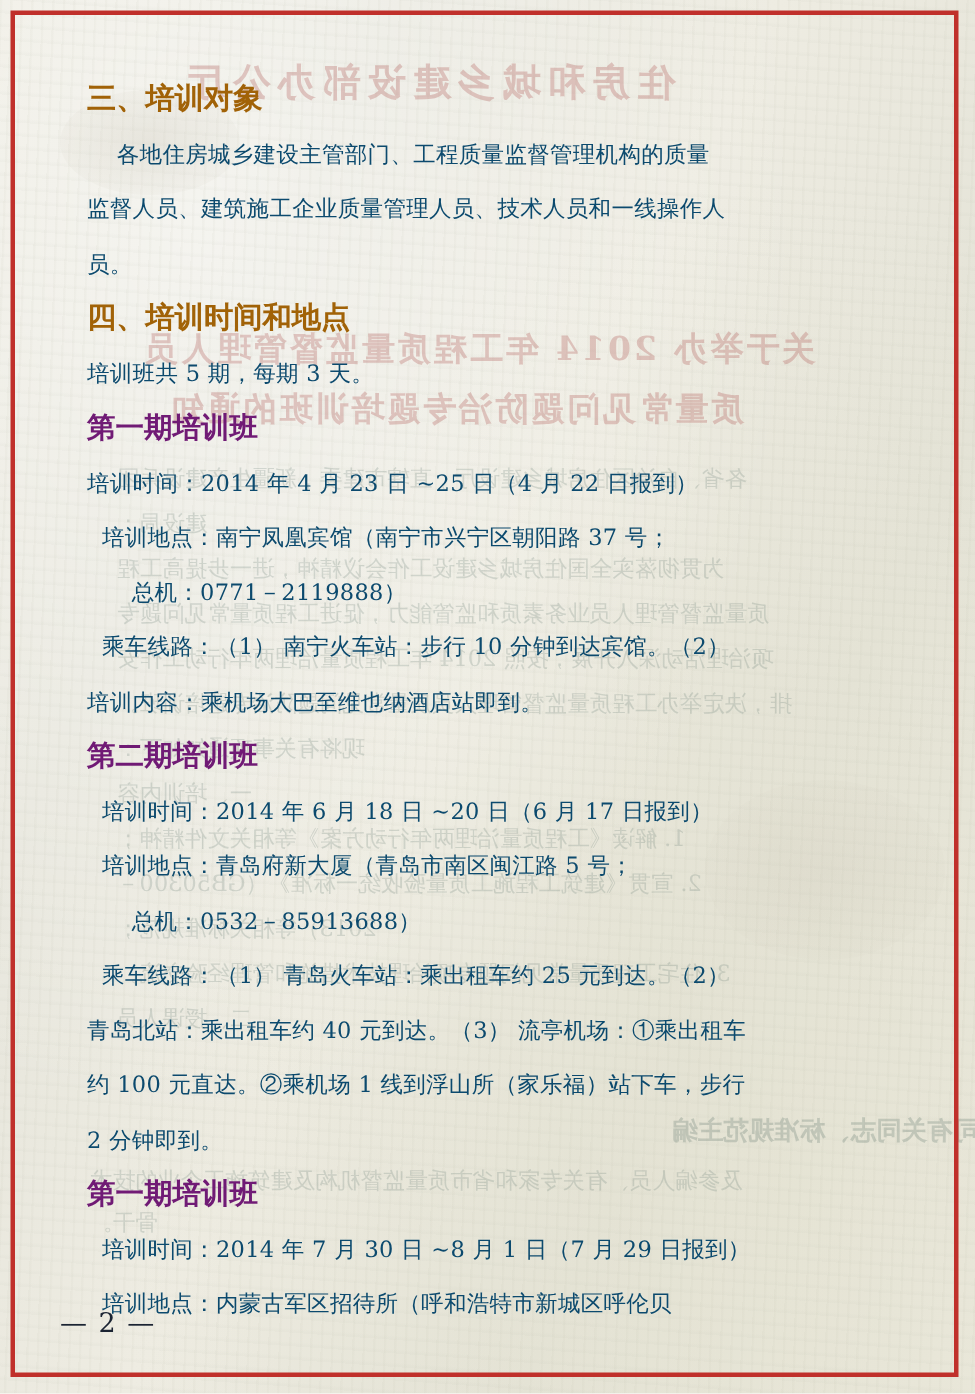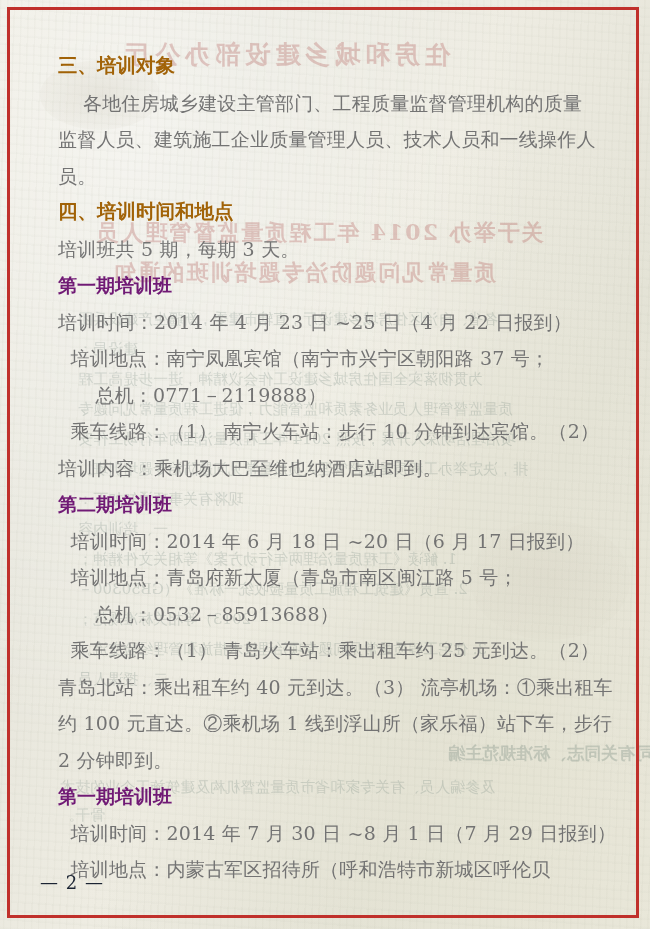--- a/index.html
+++ b/index.html
@@ -66,25 +66,25 @@
   
   #content {
     position: absolute;
     left: 58px;
     top: 48px;
     width: 534px;
     height: 840px;
     color: #1c2230;
   }
   .line {
-    font-size: 19px;
+    font-size: 15px;
     line-height: 36.5px;
     letter-spacing: 0.2px;
     white-space: pre;
-    color: #737373;
+    color: #0c4a6e;
   }
   .heading {
     font-weight: bold;
     font-size: 19.5px;
     line-height: 36.5px;
     white-space: pre;
     color: #a16207;
   }
   .subheading {
     font-weight: bold;

